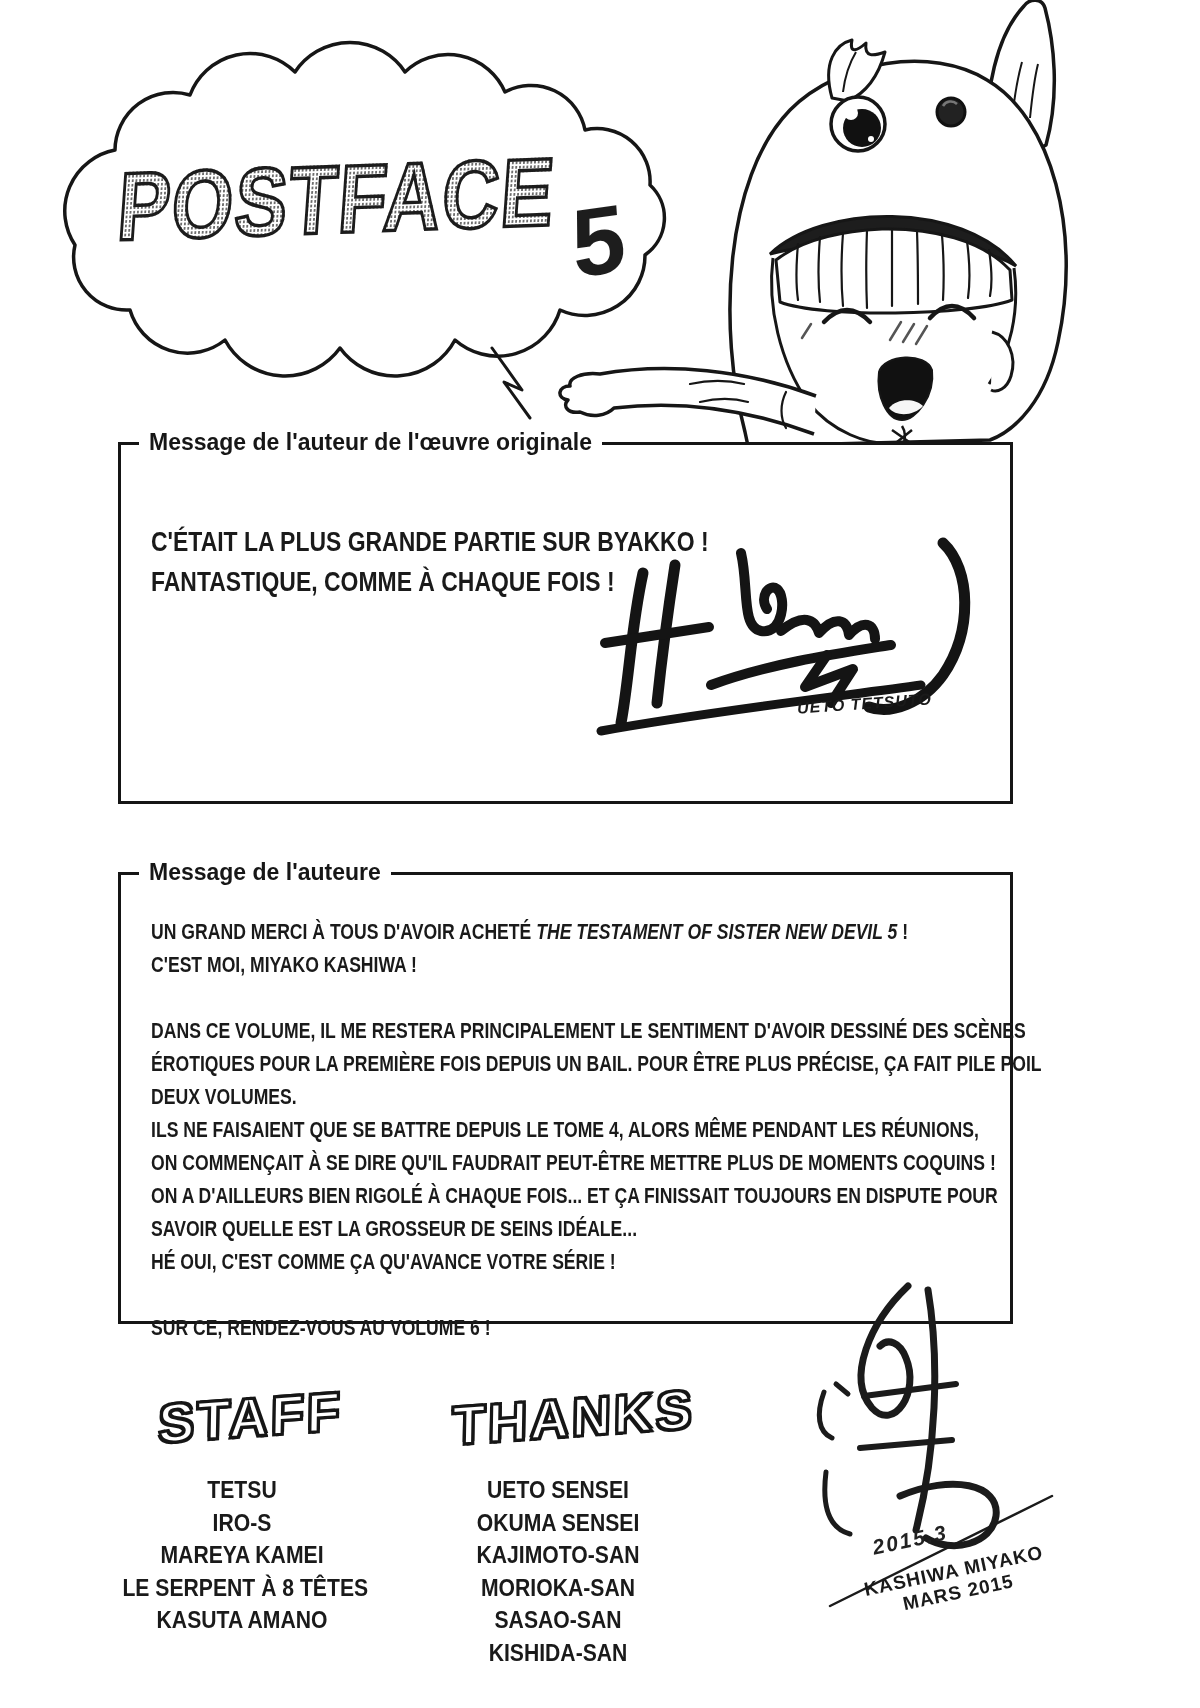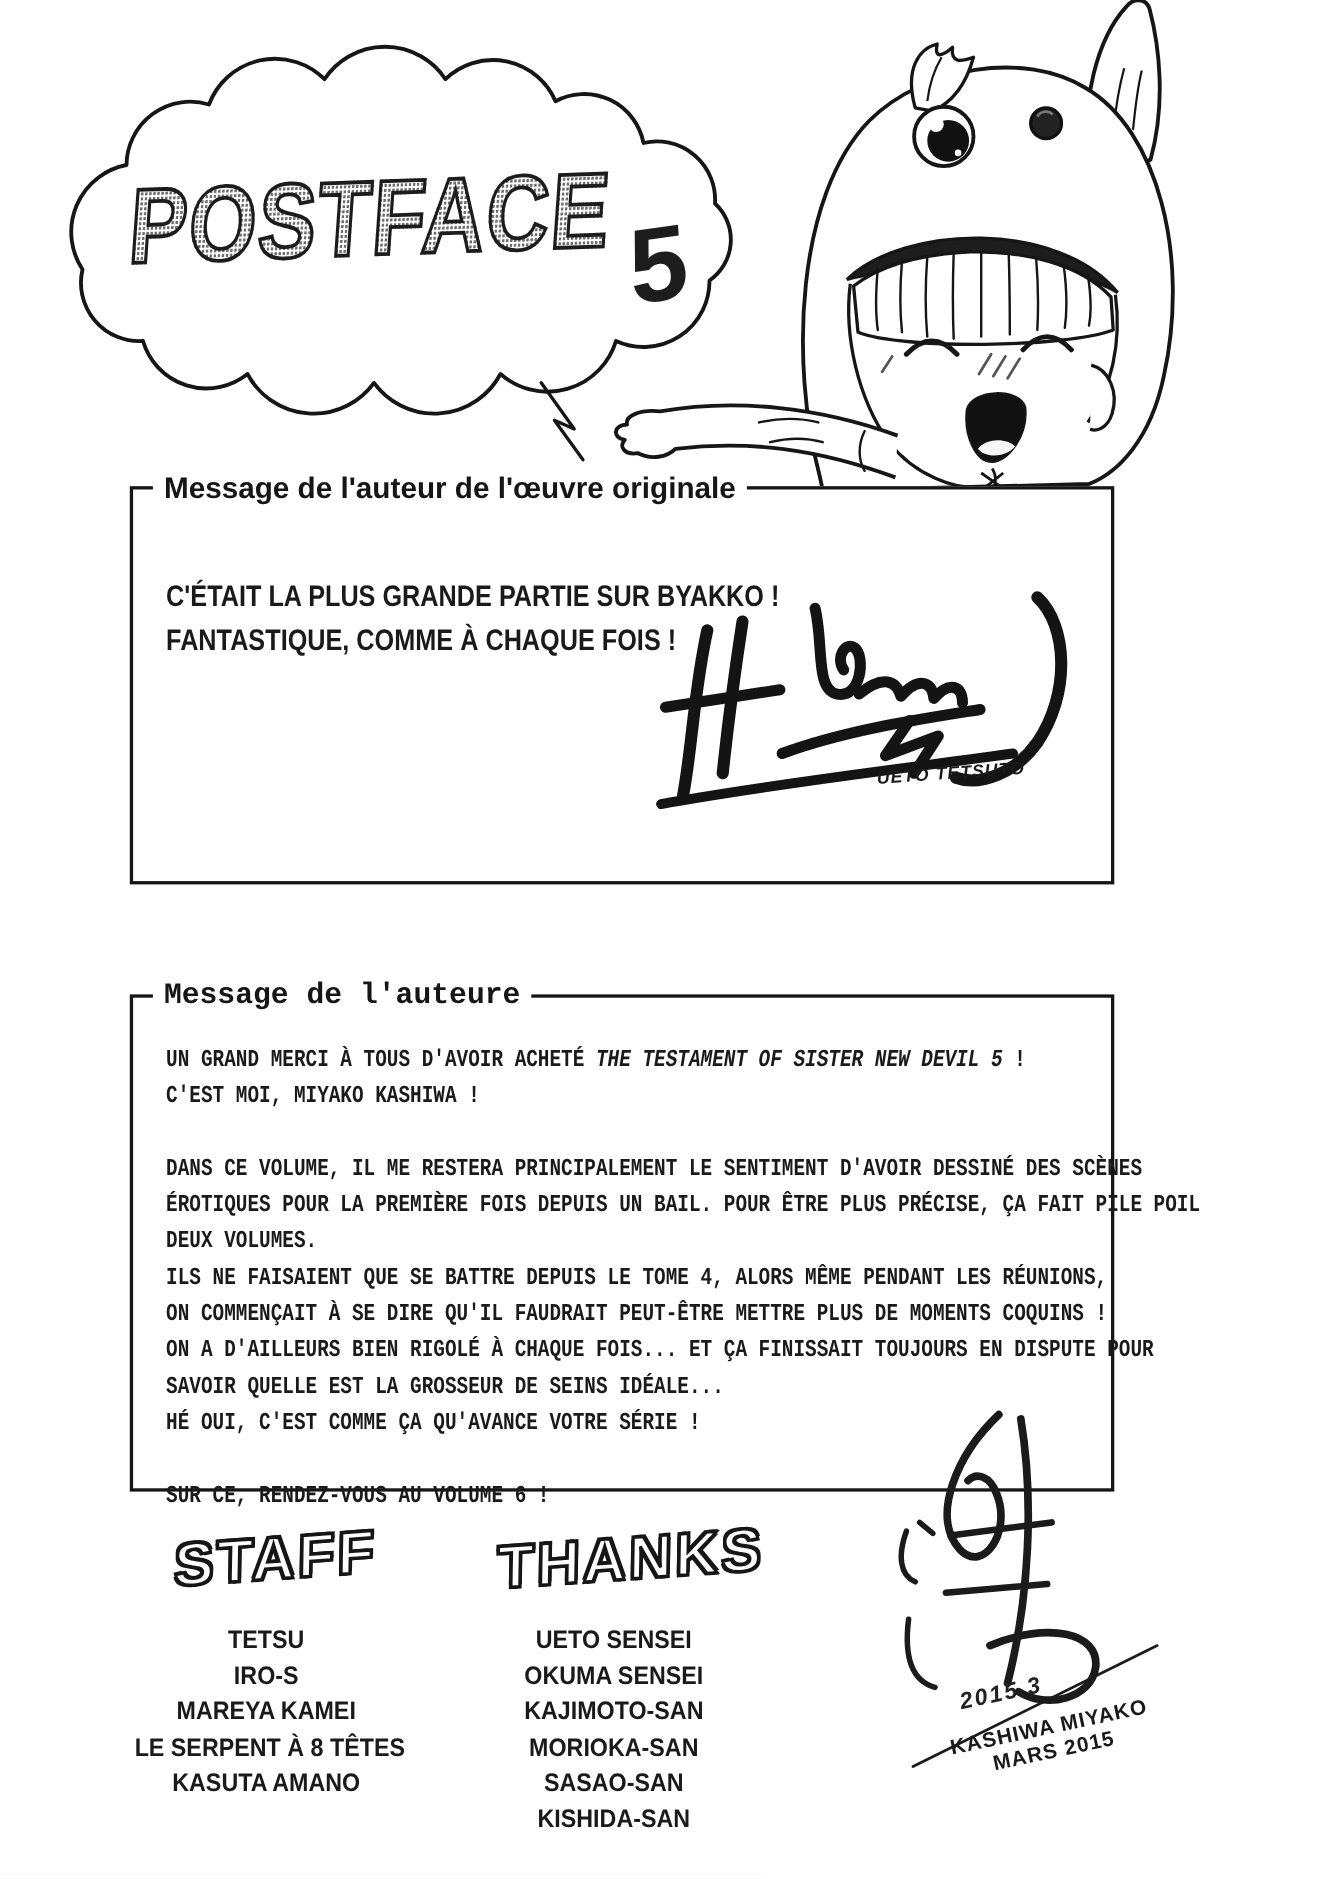--- a/index.html
+++ b/index.html
@@ -23,24 +23,24 @@
   }
   .volume-number{
     position:absolute;left:572px;top:186px;
     font-weight:900;font-size:96px;color:#1d1d1d;
     transform:rotate(-8deg) skewX(-4deg);
   }
 
   
   .msg-box{position:absolute;border:3px solid #151515;background:#fff;}
   .box-original{left:118px;top:442px;width:889px;height:356px;}
-  .box-author{left:118px;top:904px;width:889px;height:446px;font-family:Liberation Mono, monospace;}
+  .box-author{left:118px;top:872px;width:889px;height:446px;}
   .msg-label{
     position:absolute;top:-16px;left:18px;background:#fff;padding:0 10px;
-    font-size:27px;font-weight:600;color:#161616;white-space:nowrap;
+    font-size:23px;font-weight:600;color:#161616;white-space:nowrap;
   }
   .comic{font-weight:700;color:#1a1a1a;white-space:nowrap;}
   .box-original .line1{position:absolute;left:30px;top:82px;font-size:27px;transform:scaleX(.85);transform-origin:left top;}
   .box-original .line2{position:absolute;left:30px;top:122px;font-size:27px;transform:scaleX(.85);transform-origin:left top;}
   .sig-caption{
     position:absolute;left:676px;top:250px;font-size:16px;font-weight:700;font-style:italic;
     transform:rotate(-4deg);letter-spacing:1px;white-space:nowrap;
   }
   .msg-body{position:absolute;left:30px;top:40px;transform:scaleX(.8);transform-origin:left top;}
   .msg-body .tline{font-size:22px;line-height:33px;font-weight:700;white-space:nowrap;}

